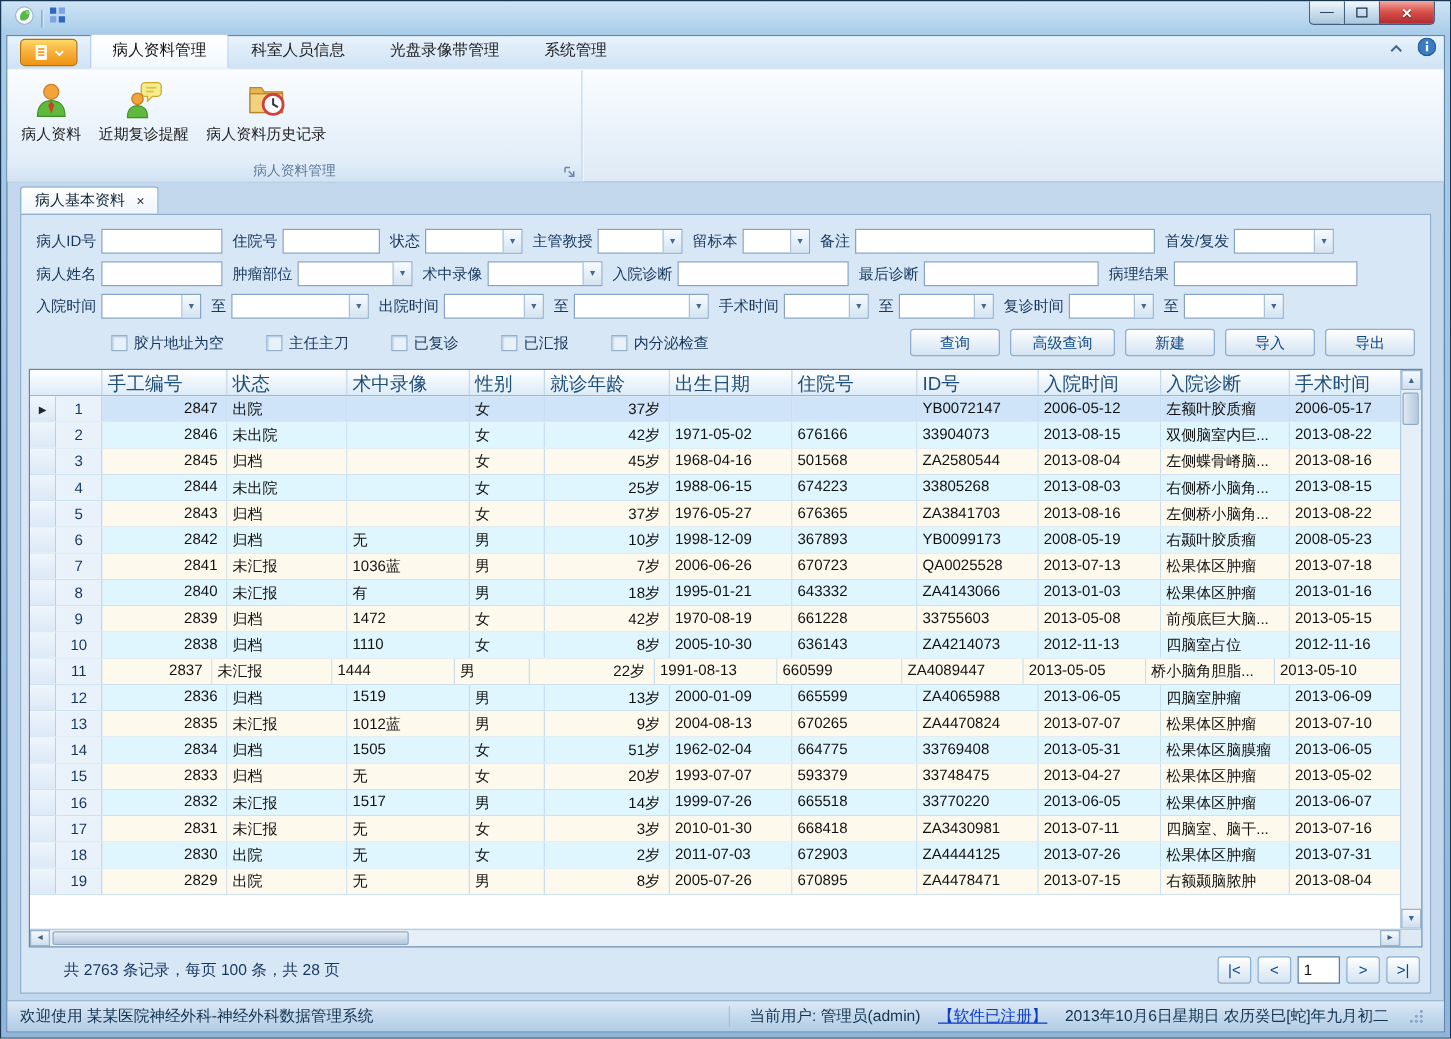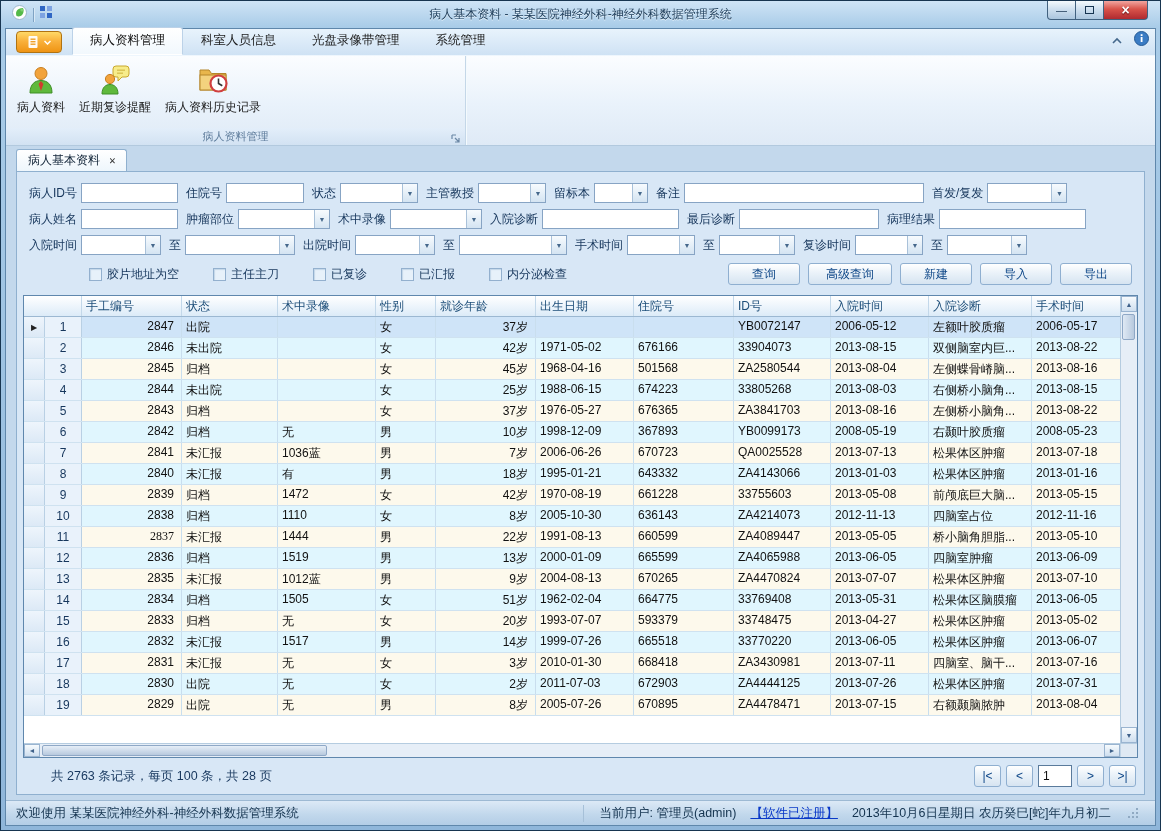--- a/index.html
+++ b/index.html
@@ -70,21 +70,21 @@
   .chk .clabel{ font-size:12px; color:#15355b; }
   .btn-group{ margin-left:auto; display:flex; gap:8px; }
   .btn{ height:22px; border:1px solid #8fafd0; border-radius:3px; font-size:12px; color:#0d4687;
     background:linear-gradient(180deg,#ffffff,#eaf2f9 45%,#d6e4f1); display:flex; align-items:center; justify-content:center; cursor:pointer; }
 
   
   .grid{ flex:1; margin:5px 6px 0 6px; border:1px solid #5f87ad; background:#fff; display:flex; flex-direction:column; overflow:hidden; }
   .grid-top{ flex:1; display:flex; overflow:hidden; }
   .grid-main{ flex:1; display:flex; flex-direction:column; overflow:hidden; }
   .g-header{ height:21px; display:flex; background:linear-gradient(180deg,#ffffff,#dcebf8); border-bottom:1px solid #9cb8d2; }
-  .g-h-cell{ font-size:12px; color:#1d4e79; padding:2px 0 0 4px; border-right:1px solid #c3d8ea; overflow:hidden; white-space:nowrap; cursor:pointer; }
+  .g-h-cell{ font-size:15px; color:#1d4e79; padding:2px 0 0 4px; border-right:1px solid #c3d8ea; overflow:hidden; white-space:nowrap; cursor:pointer; }
   .g-body{ flex:1; overflow:hidden; }
   .g-row{ height:21px; display:flex; border-bottom:1px solid #cfe2f0; cursor:pointer; }
   .g-ind{ width:21px; background:linear-gradient(180deg,#eef5fc,#dcE9f6); border-right:1px solid #b9d0e4;
     display:flex; align-items:center; justify-content:center; font-size:8px; color:#222; }
   .g-num{ width:37px; background:#e9f2fb; border-right:1px solid #b9d0e4; font-size:12px; color:#16365c;
     display:flex; align-items:center; justify-content:center; }
   .g-cell{ font-size:12px; color:#111; padding:2px 4px 0 4px; border-right:1px solid #c9deee; overflow:hidden; white-space:nowrap; }
   .g-cell.r{ text-align:right; padding-right:7px; }
   .row-cyan .g-cell{ background:#e0f6fe; }
   .row-cream .g-cell{ background:#fdf9ec; }
@@ -145,21 +145,20 @@
       <span class="tb-sep"></span>
       <span>
         <svg width="15" height="15" viewBox="0 0 15 15">
             <rect x="1" y="1" width="5" height="5" fill="#2f66c4"></rect>
             <rect x="8" y="1" width="5" height="5" fill="#7da3e2"></rect>
             <rect x="1" y="8" width="5" height="5" fill="#7da3e2"></rect>
             <rect x="8" y="8" width="5" height="5" fill="#2f66c4"></rect>
           </svg>
       </span>
     </div>
-    <div class="tb-title">病人基本资料 - 某某医院神经外科-神经外科数据管理系统</div>
     <div class="caption">
       <div class="cap-btn cap-min">—</div>
       <div class="cap-btn cap-max">
           <span></span>
         </div>
       <div class="cap-btn cap-close">×</div>
     </div>
   </div>
 
   <div class="chrome">
@@ -565,21 +564,21 @@
                   <div class="g-cell" style="width: 98px;">2005-10-30</div>
                   <div class="g-cell" style="width: 100px;">636143</div>
                   <div class="g-cell" style="width: 97px;">ZA4214073</div>
                   <div class="g-cell" style="width: 98px;">2012-11-13</div>
                   <div class="g-cell" style="width: 103px;">四脑室占位</div>
                   <div class="g-cell" style="flex: 1 1 0%; border-right: none;">2012-11-16</div>
                 </div>
                 <div class="g-row row-cream">
                   <div class="g-ind"></div>
                   <div class="g-num">11</div>
-                  <div class="g-cell r" style="width: 100px; font-family: Liberation Serif, serif;">2837</div>
+                  <div class="g-cell r" style="width: 88px;">2837</div>
                   <div class="g-cell" style="width: 96px;">未汇报</div>
                   <div class="g-cell" style="width: 98px;">1444</div>
                   <div class="g-cell" style="width: 60px;">男</div>
                   <div class="g-cell r" style="width: 100px;">22岁</div>
                   <div class="g-cell" style="width: 98px;">1991-08-13</div>
                   <div class="g-cell" style="width: 100px;">660599</div>
                   <div class="g-cell" style="width: 97px;">ZA4089447</div>
                   <div class="g-cell" style="width: 98px;">2013-05-05</div>
                   <div class="g-cell" style="width: 103px;">桥小脑角胆脂...</div>
                   <div class="g-cell" style="flex: 1 1 0%; border-right: none;">2013-05-10</div>

